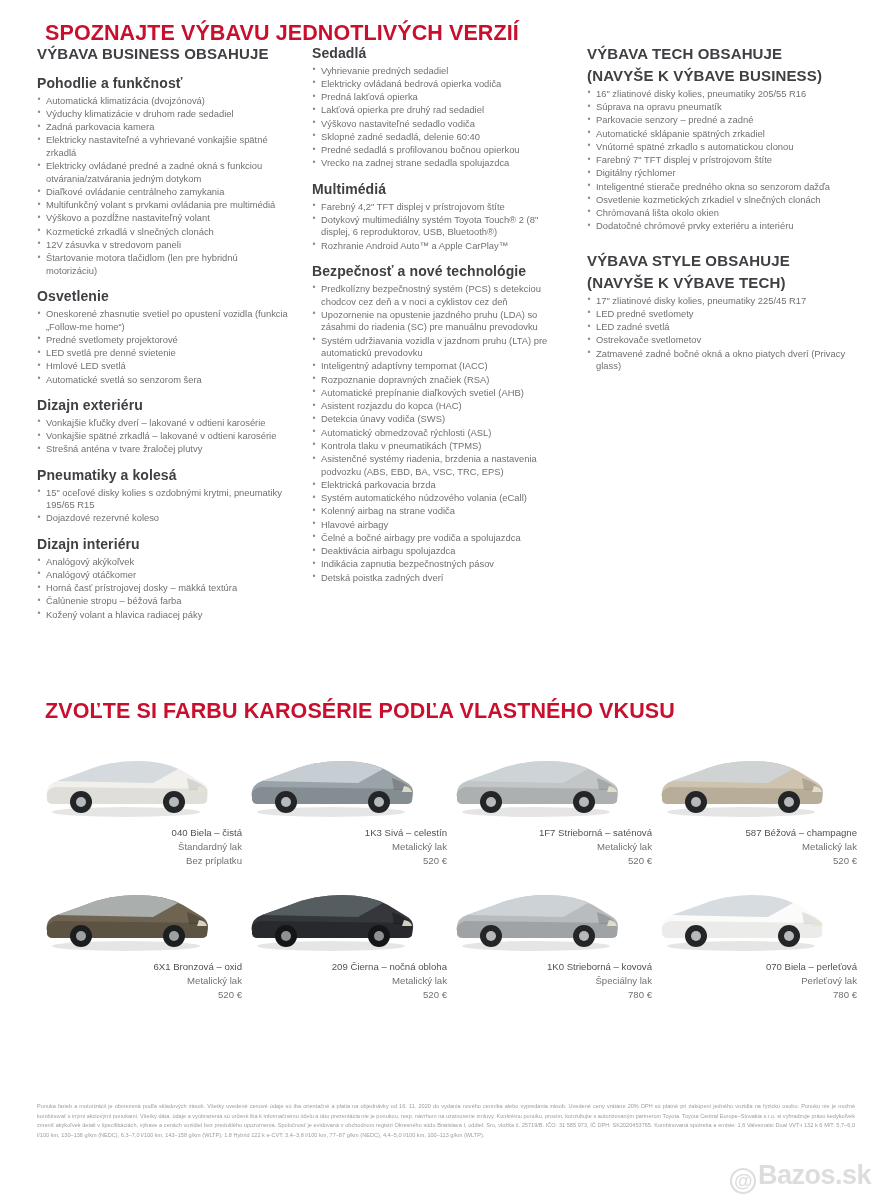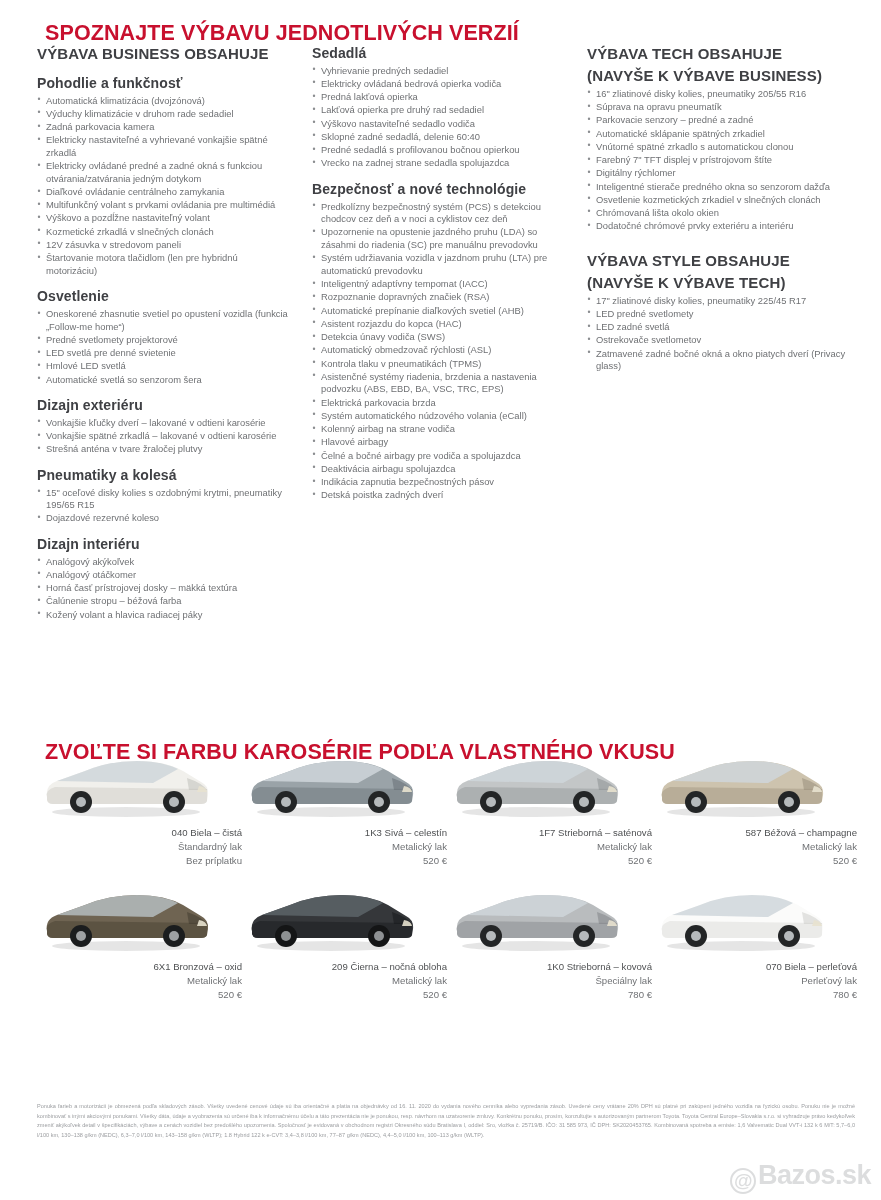--- a/index.html
+++ b/index.html
@@ -18,21 +18,21 @@
   
   .section-title {
     color: #c8102e;
     font-size: 21.5px;
     font-weight: bold;
     letter-spacing: 0.1px;
     line-height: 1.1;
     margin: 8px;
   }
   #title-equipment { position: absolute; left: 37px; top: 14px; }
-  #title-colors    { position: absolute; left: 37px; top: 733px; text-align: center; }
+  #title-colors    { position: absolute; left: 37px; top: 692px; text-align: center; }
 
   
   .equip-wrap {
     position: absolute;
     left: 37px;
     top: 44px;
     width: 820px;
     display: flex;
     gap: 0;
   }
@@ -233,20 +233,28 @@
         <li>Elektricky ovládaná bedrová opierka vodiča</li>
         <li>Predná lakťová opierka</li>
         <li>Lakťová opierka pre druhý rad sedadiel</li>
         <li>Výškovo nastaviteľné sedadlo vodiča</li>
         <li>Sklopné zadné sedadlá, delenie 60:40</li>
         <li>Predné sedadlá s profilovanou bočnou opierkou</li>
         <li>Vrecko na zadnej strane sedadla spolujazdca</li>
       </ul>
     </div>
 
+    <div class="block">
+      <div class="block-heading spaced">Multimédiá</div>
+      <ul class="feature-list">
+        <li>Farebný 4,2" TFT displej v prístrojovom štíte</li>
+        <li>Dotykový multimediálny systém Toyota Touch® 2 (8" displej, 6 reproduktorov, USB, Bluetooth®)</li>
+        <li>Rozhranie Android Auto™ a Apple CarPlay™</li>
+      </ul>
+    </div>
 
     <div class="block">
       <div class="block-heading spaced">Bezpečnosť a nové technológie</div>
       <ul class="feature-list">
         <li>Predkolízny bezpečnostný systém (PCS) s detekciou chodcov cez deň a v noci a cyklistov cez deň</li>
         <li>Upozornenie na opustenie jazdného pruhu (LDA) so zásahmi do riadenia (SC) pre manuálnu prevodovku</li>
         <li>Systém udržiavania vozidla v jazdnom pruhu (LTA) pre automatickú prevodovku</li>
         <li>Inteligentný adaptívny tempomat (IACC)</li>
         <li>Rozpoznanie dopravných značiek (RSA)</li>
         <li>Automatické prepínanie diaľkových svetiel (AHB)</li>

